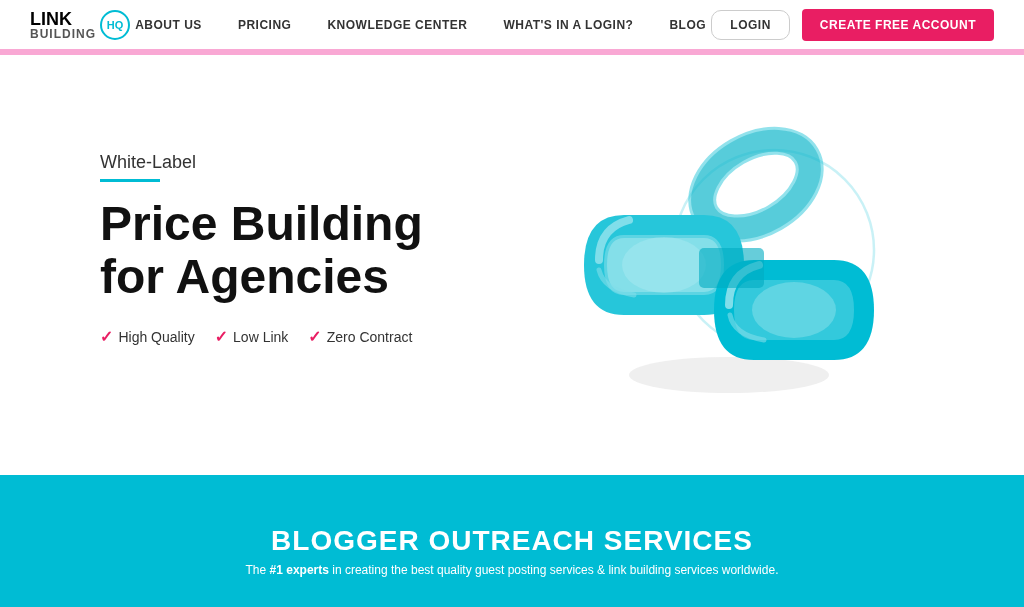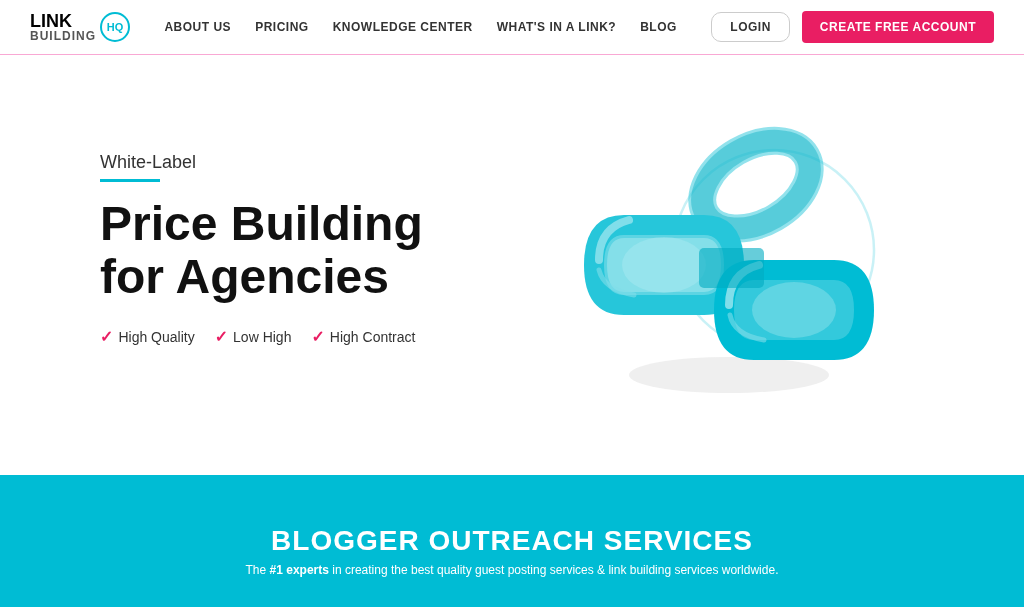--- a/index.html
+++ b/index.html
@@ -5,21 +5,21 @@
     * { margin: 0; padding: 0; box-sizing: border-box; }
     body { font-family: 'Arial', sans-serif; width: 1024px; overflow-x: hidden; background: #fff; }
 
     
     header {
       display: flex;
       align-items: center;
       justify-content: space-between;
       padding: 0 30px;
       height: 55px;
-      border-bottom: 1px solid #f9a8d4;
+      border-bottom: 6px solid #f9a8d4;
       background: #fff;
     }
     .logo {
       display: flex;
       align-items: center;
       gap: 4px;
       text-decoration: none;
     }
     .logo-text {
       display: flex;
@@ -47,21 +47,21 @@
       display: flex;
       align-items: center;
       justify-content: center;
       font-size: 11px;
       font-weight: 900;
       color: #00bcd4;
     }
     nav {
       display: flex;
       align-items: center;
-      gap: 24px;
+      gap: 36px;
     }
     .nav-link {
       font-size: 12px;
       font-weight: 600;
       color: #333;
       text-decoration: none;
       letter-spacing: 0.5px;
       cursor: pointer;
     }
     .header-actions {
@@ -227,21 +227,21 @@
       <span class="logo-link">LINK</span>
       <span class="logo-building">BUILDING</span>
     </div>
     <div class="logo-circle">HQ</div>
   </a>
 
   <nav>
     <a class="nav-link" href="#">ABOUT US</a>
     <a class="nav-link" href="#">PRICING</a>
     <a class="nav-link" href="#">KNOWLEDGE CENTER</a>
-    <a class="nav-link" href="#">WHAT'S IN A LINK?</a>
+    <a class="nav-link" href="#">WHAT'S IN A LOGIN?</a>
     <a class="nav-link" href="#">BLOG</a>
   </nav>
 
   <div class="header-actions">
     <button class="btn-login">LOGIN</button>
     <button class="btn-create">CREATE FREE ACCOUNT</button>
   </div>
 </header>
 
 <section class="hero">
@@ -252,25 +252,25 @@
       <span>Price Building</span><br>
       <span>for Agencies</span>
     </h1>
     <div class="hero-features">
       <div class="feature-item">
         <span class="check-icon">✓</span>
         <span>High Quality</span>
       </div>
       <div class="feature-item">
         <span class="check-icon">✓</span>
-        <span>Low High</span>
+        <span>Low Link</span>
       </div>
       <div class="feature-item">
         <span class="check-icon">✓</span>
-        <span>High Contract</span>
+        <span>Zero Contract</span>
       </div>
     </div>
   </div>
 
   <div class="hero-image">
     <div class="chain-container">
       <svg width="360" height="290" viewBox="0 0 360 290" xmlns="http://www.w3.org/2000/svg">
 
         <circle cx="230" cy="130" r="100" fill="none" stroke="#b2ebf2" stroke-width="2.5" stroke-dasharray="none" opacity="0.7"></circle>
 

